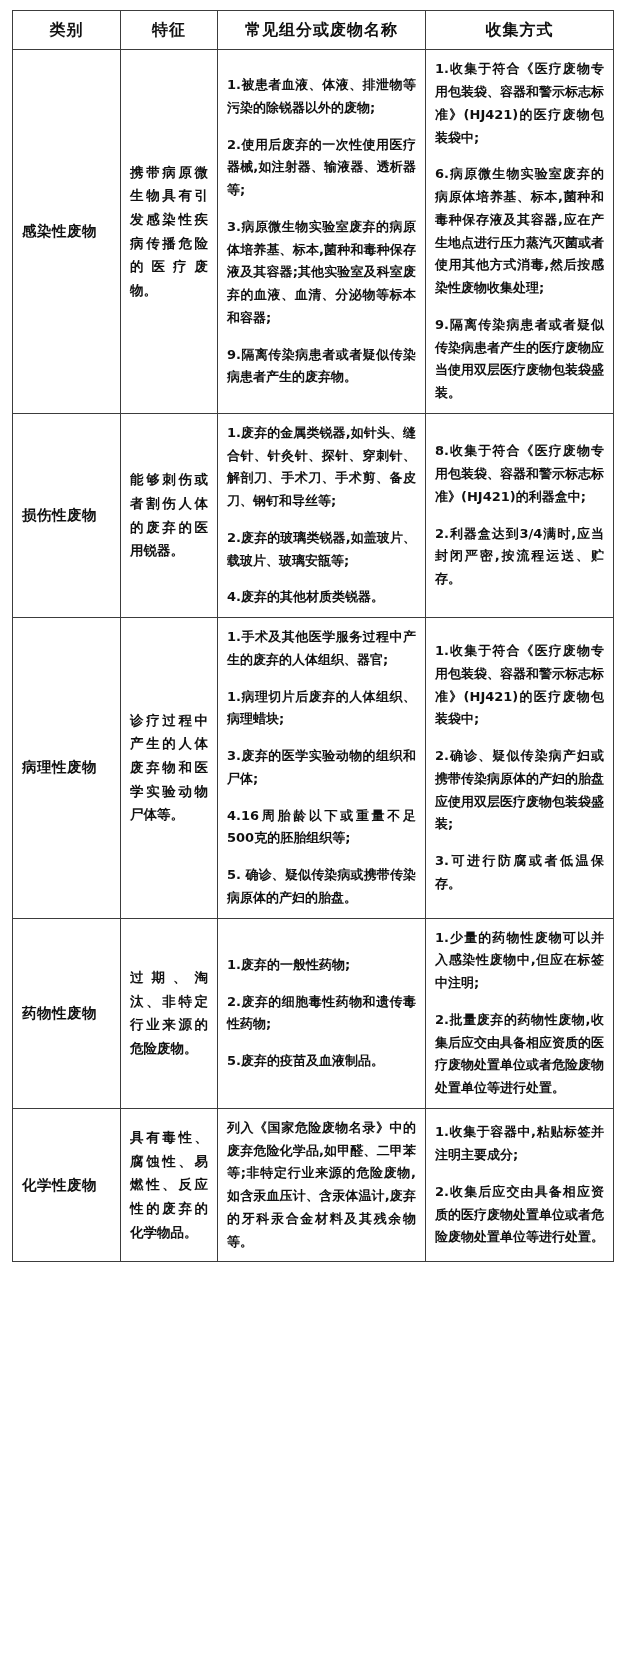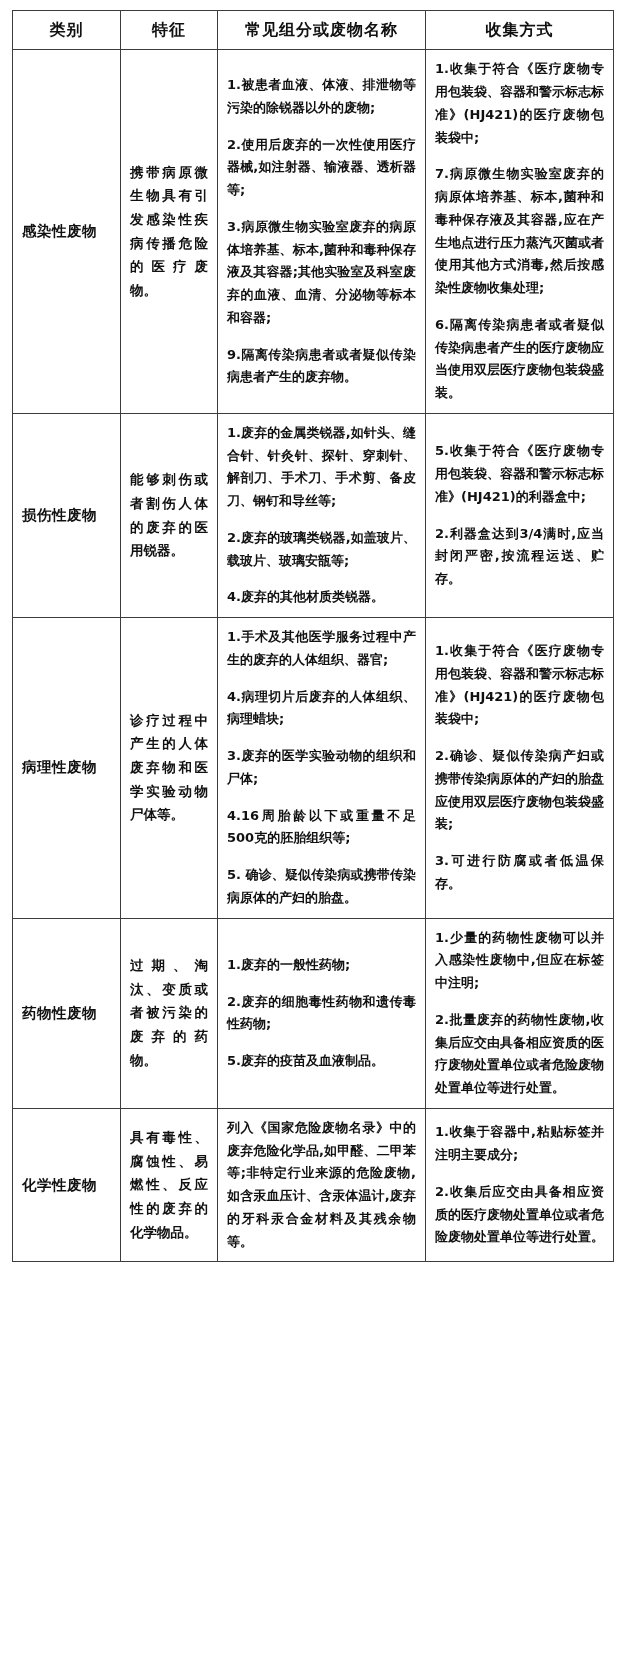--- a/index.html
+++ b/index.html
@@ -98,59 +98,59 @@
         <td class="cat">感染性废物</td>
         <td class="feature">携带病原微生物具有引发感染性疾病传播危险的医疗废物。</td>
         <td class="items">
           <p>1.被患者血液、体液、排泄物等污染的除锐器以外的废物;</p>
           <p>2.使用后废弃的一次性使用医疗器械,如注射器、输液器、透析器等;</p>
           <p>3.病原微生物实验室废弃的病原体培养基、标本,菌种和毒种保存液及其容器;其他实验室及科室废弃的血液、血清、分泌物等标本和容器;</p>
           <p>9.隔离传染病患者或者疑似传染病患者产生的废弃物。</p>
         </td>
         <td class="collect">
           <p>1.收集于符合《医疗废物专用包装袋、容器和警示标志标准》(HJ421)的医疗废物包装袋中;</p>
-          <p>7.病原微生物实验室废弃的病原体培养基、标本,菌种和毒种保存液及其容器,应在产生地点进行压力蒸汽灭菌或者使用其他方式消毒,然后按感染性废物收集处理;</p>
-          <p>6.隔离传染病患者或者疑似传染病患者产生的医疗废物应当使用双层医疗废物包装袋盛装。</p>
+          <p>6.病原微生物实验室废弃的病原体培养基、标本,菌种和毒种保存液及其容器,应在产生地点进行压力蒸汽灭菌或者使用其他方式消毒,然后按感染性废物收集处理;</p>
+          <p>9.隔离传染病患者或者疑似传染病患者产生的医疗废物应当使用双层医疗废物包装袋盛装。</p>
         </td>
       </tr>
 
       <tr>
         <td class="cat">损伤性废物</td>
         <td class="feature">能够刺伤或者割伤人体的废弃的医用锐器。</td>
         <td class="items">
           <p>1.废弃的金属类锐器,如针头、缝合针、针灸针、探针、穿刺针、解剖刀、手术刀、手术剪、备皮刀、钢钉和导丝等;</p>
           <p>2.废弃的玻璃类锐器,如盖玻片、载玻片、玻璃安瓿等;</p>
           <p>4.废弃的其他材质类锐器。</p>
         </td>
         <td class="collect">
-          <p>5.收集于符合《医疗废物专用包装袋、容器和警示标志标准》(HJ421)的利器盒中;</p>
+          <p>8.收集于符合《医疗废物专用包装袋、容器和警示标志标准》(HJ421)的利器盒中;</p>
           <p>2.利器盒达到3/4满时,应当封闭严密,按流程运送、贮存。</p>
         </td>
       </tr>
 
       <tr>
         <td class="cat">病理性废物</td>
         <td class="feature">诊疗过程中产生的人体废弃物和医学实验动物尸体等。</td>
         <td class="items">
           <p>1.手术及其他医学服务过程中产生的废弃的人体组织、器官;</p>
-          <p>4.病理切片后废弃的人体组织、病理蜡块;</p>
+          <p>1.病理切片后废弃的人体组织、病理蜡块;</p>
           <p>3.废弃的医学实验动物的组织和尸体;</p>
           <p>4.16周胎龄以下或重量不足500克的胚胎组织等;</p>
           <p>5. 确诊、疑似传染病或携带传染病原体的产妇的胎盘。</p>
         </td>
         <td class="collect">
           <p>1.收集于符合《医疗废物专用包装袋、容器和警示标志标准》(HJ421)的医疗废物包装袋中;</p>
           <p>2.确诊、疑似传染病产妇或携带传染病原体的产妇的胎盘应使用双层医疗废物包装袋盛装;</p>
           <p>3.可进行防腐或者低温保存。</p>
         </td>
       </tr>
 
       <tr>
         <td class="cat">药物性废物</td>
-        <td class="feature">过期、淘汰、变质或者被污染的废弃的药物。</td>
+        <td class="feature">过期、淘汰、非特定行业来源的危险废物。</td>
         <td class="items">
           <p>1.废弃的一般性药物;</p>
           <p>2.废弃的细胞毒性药物和遗传毒性药物;</p>
           <p>5.废弃的疫苗及血液制品。</p>
         </td>
         <td class="collect">
           <p>1.少量的药物性废物可以并入感染性废物中,但应在标签中注明;</p>
           <p>2.批量废弃的药物性废物,收集后应交由具备相应资质的医疗废物处置单位或者危险废物处置单位等进行处置。</p>
         </td>
       </tr>

